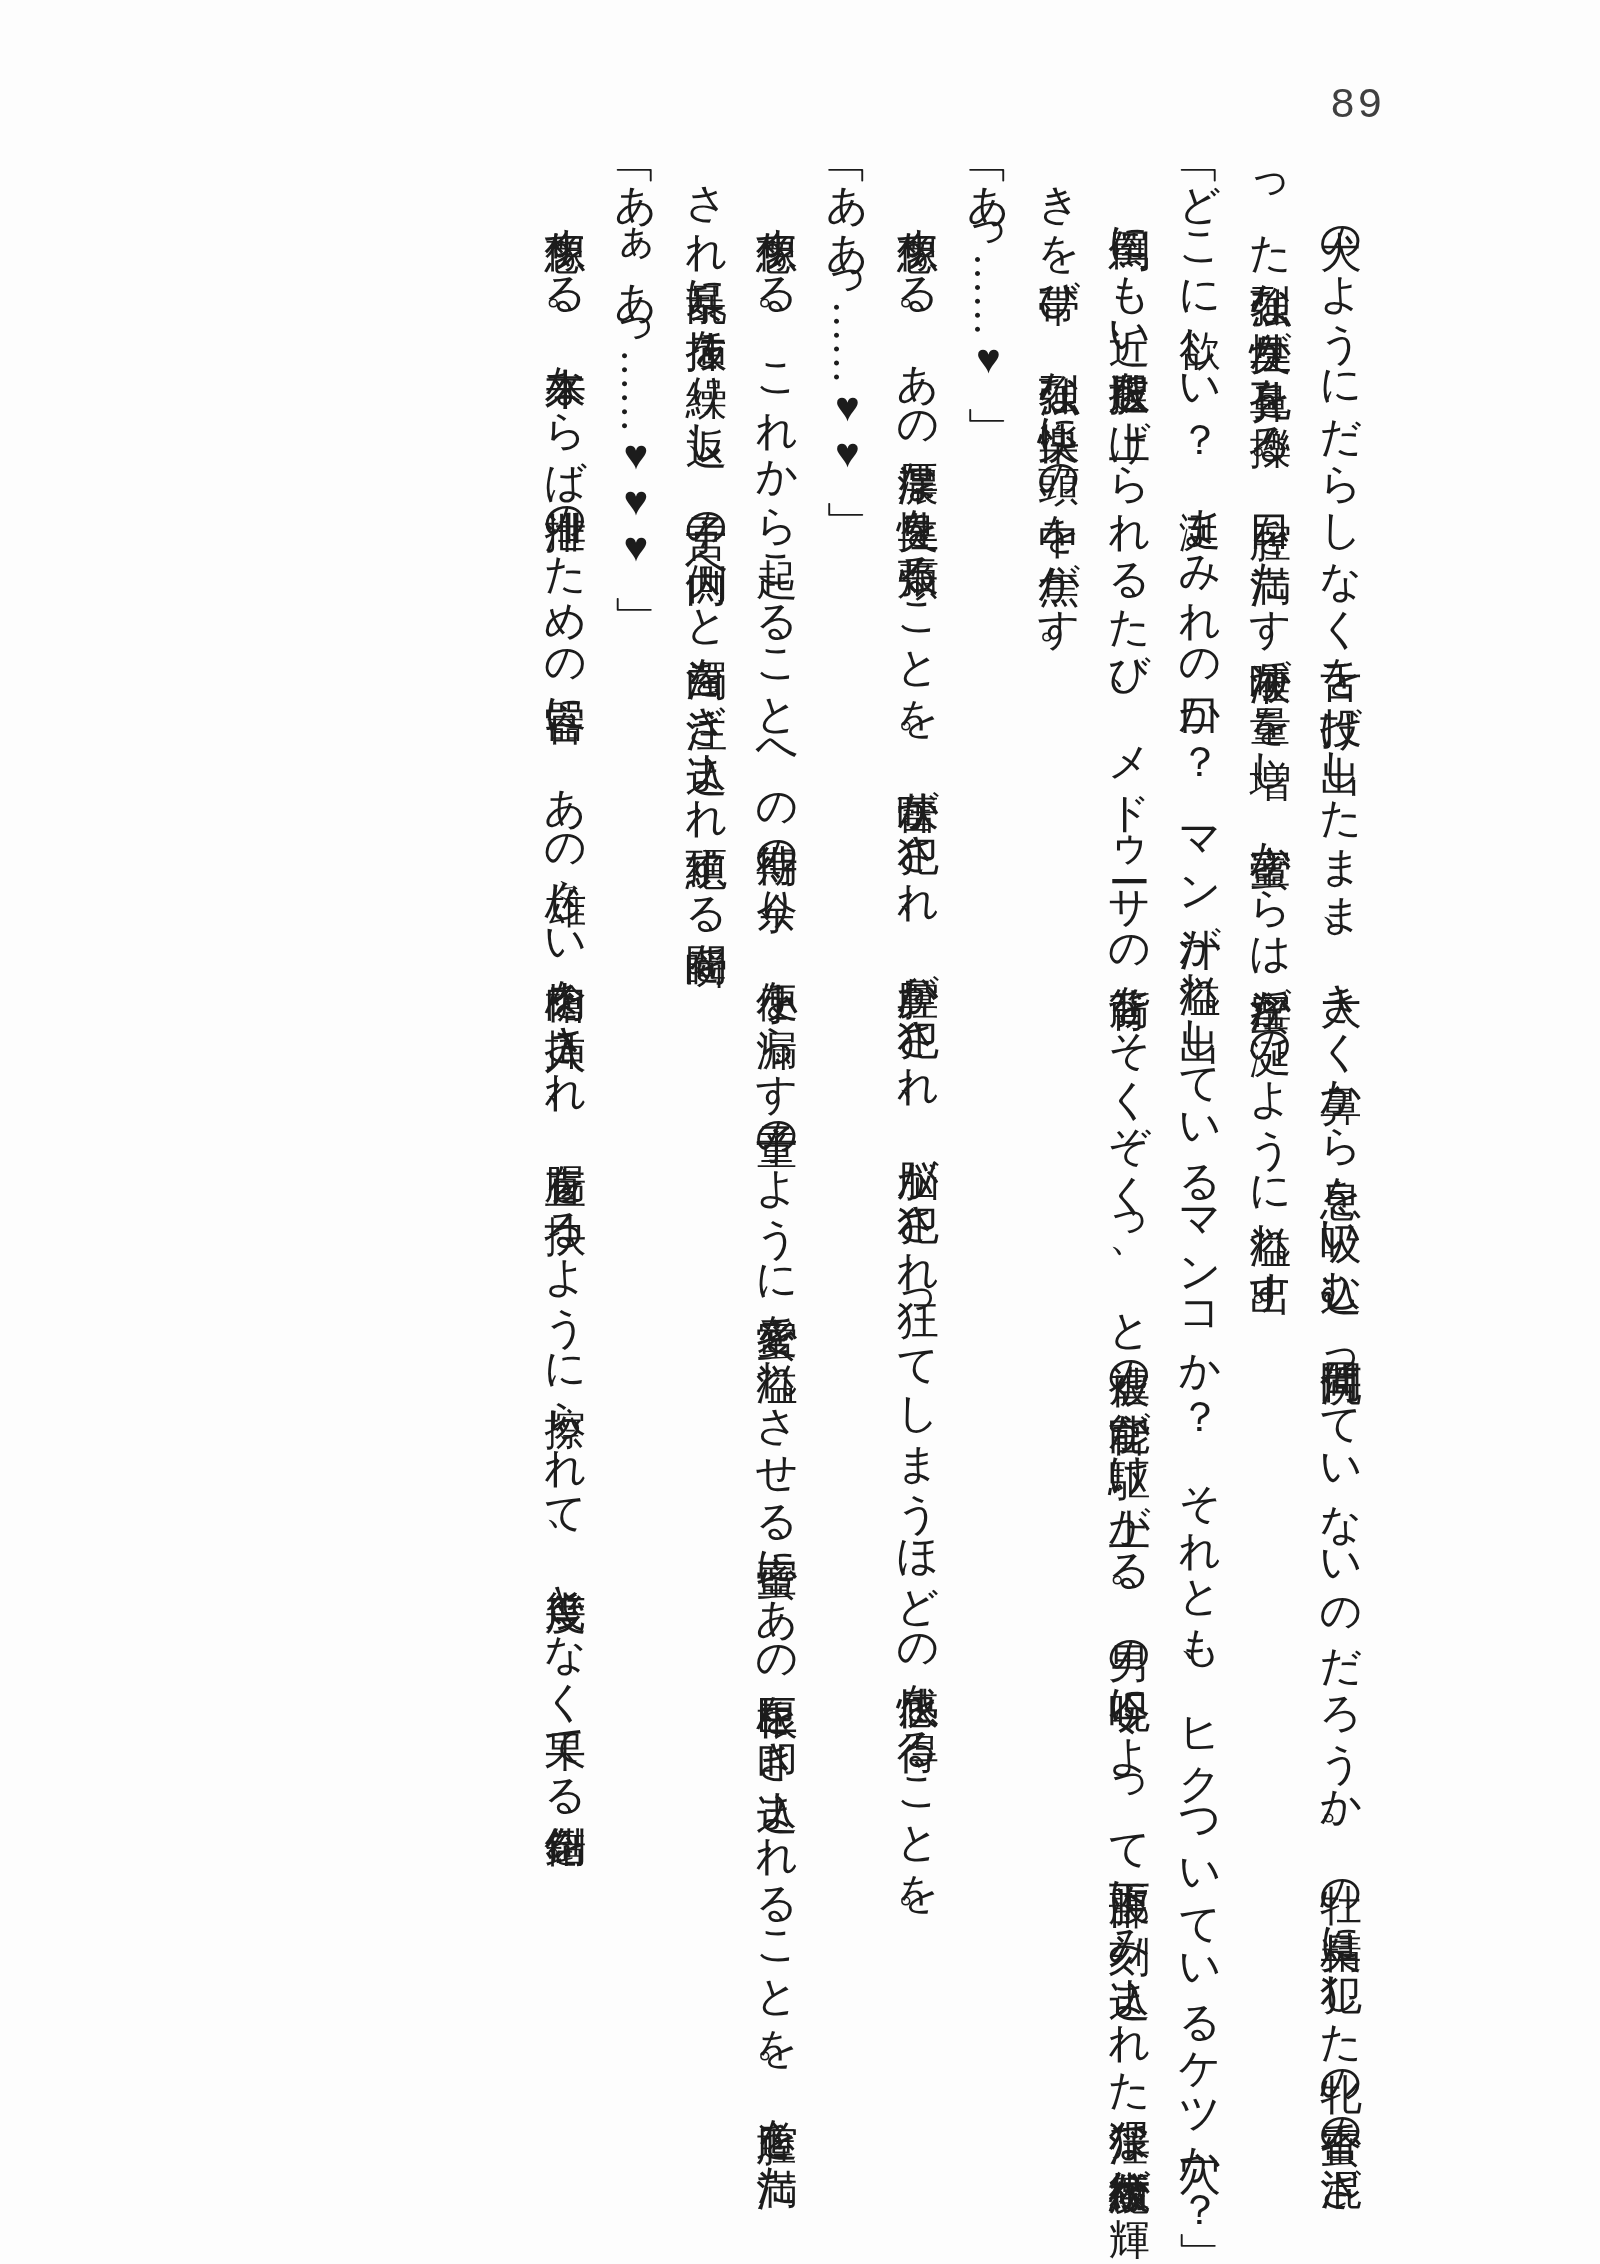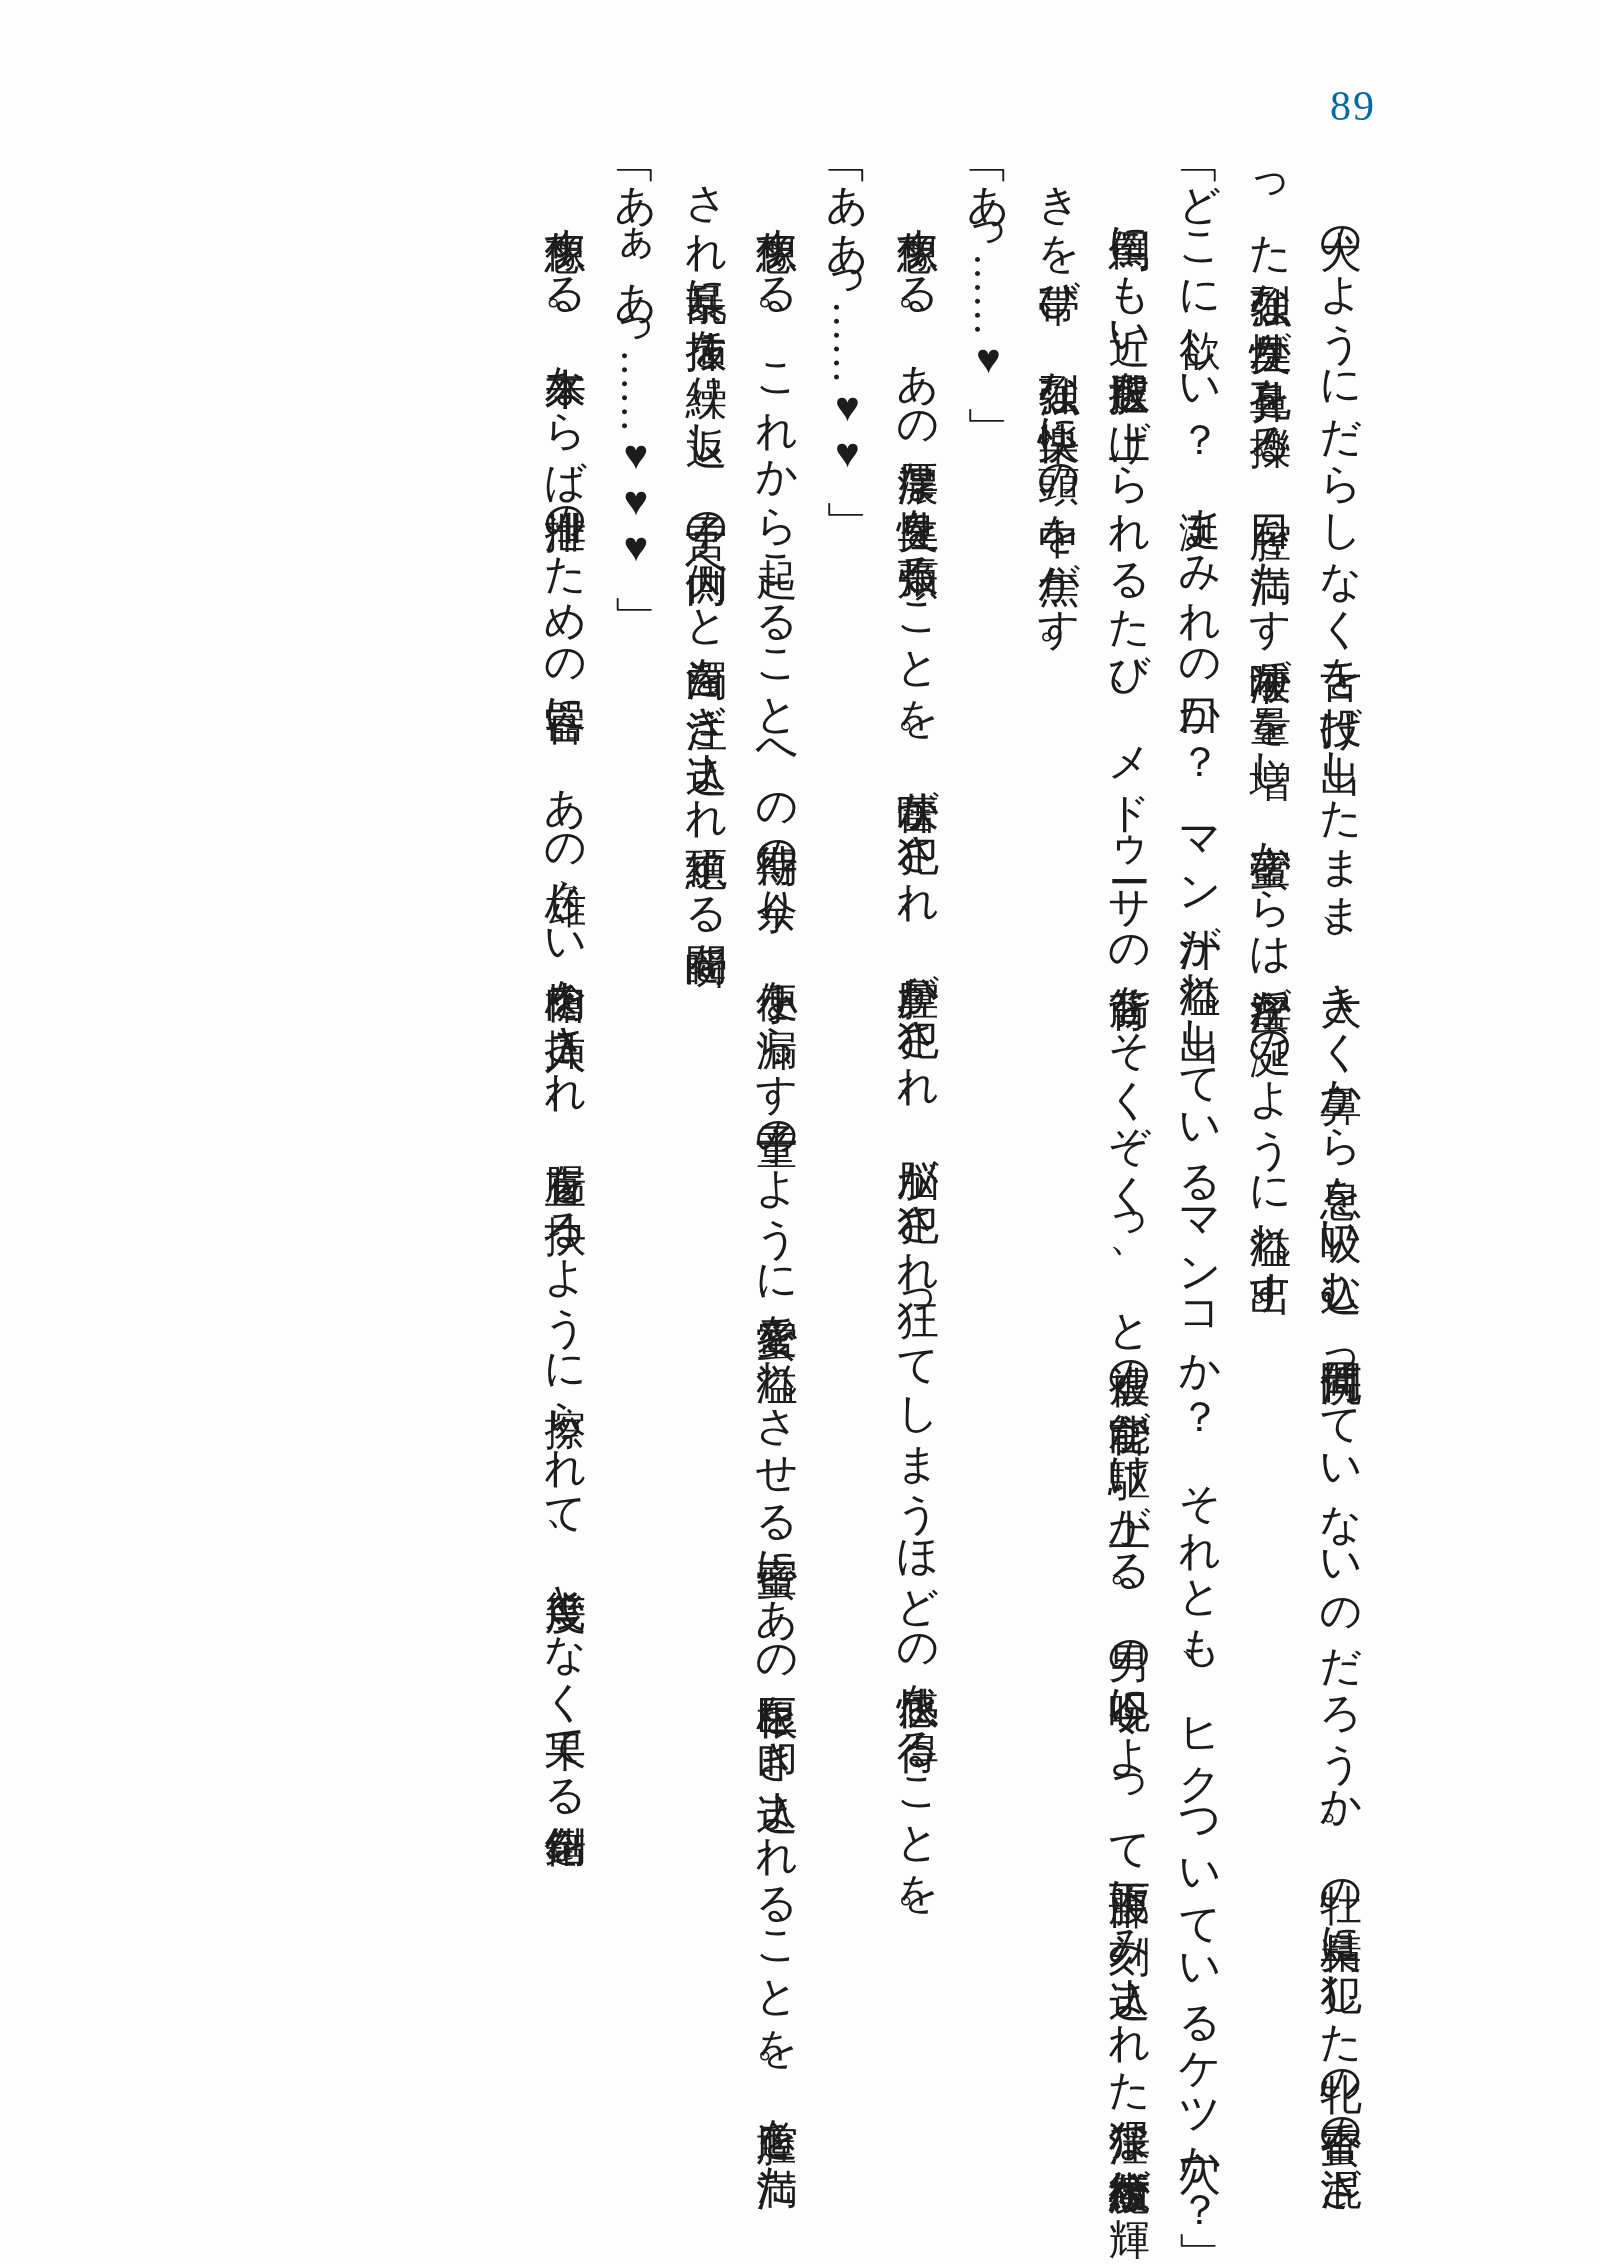--- a/index.html
+++ b/index.html
@@ -16,21 +16,22 @@
     color: #1e1e1e;
     overflow: hidden;
     font-family: "Liberation Serif", "DejaVu Serif", serif;
   }
   .page-number {
     position: absolute;
     top: 82px;
     left: 1330px;
     font-size: 42px;
     letter-spacing: 2px;
-    color: #0369a1;
+    color: #404040;
+    font-family: Liberation Mono, monospace;
   }
   .text-block {
     position: absolute;
     top: 156px;
     right: 224px;
     height: 2054px;
     writing-mode: vertical-rl;
     text-orientation: mixed;
     font-size: 41.8px;
     line-height: 70.5px;

